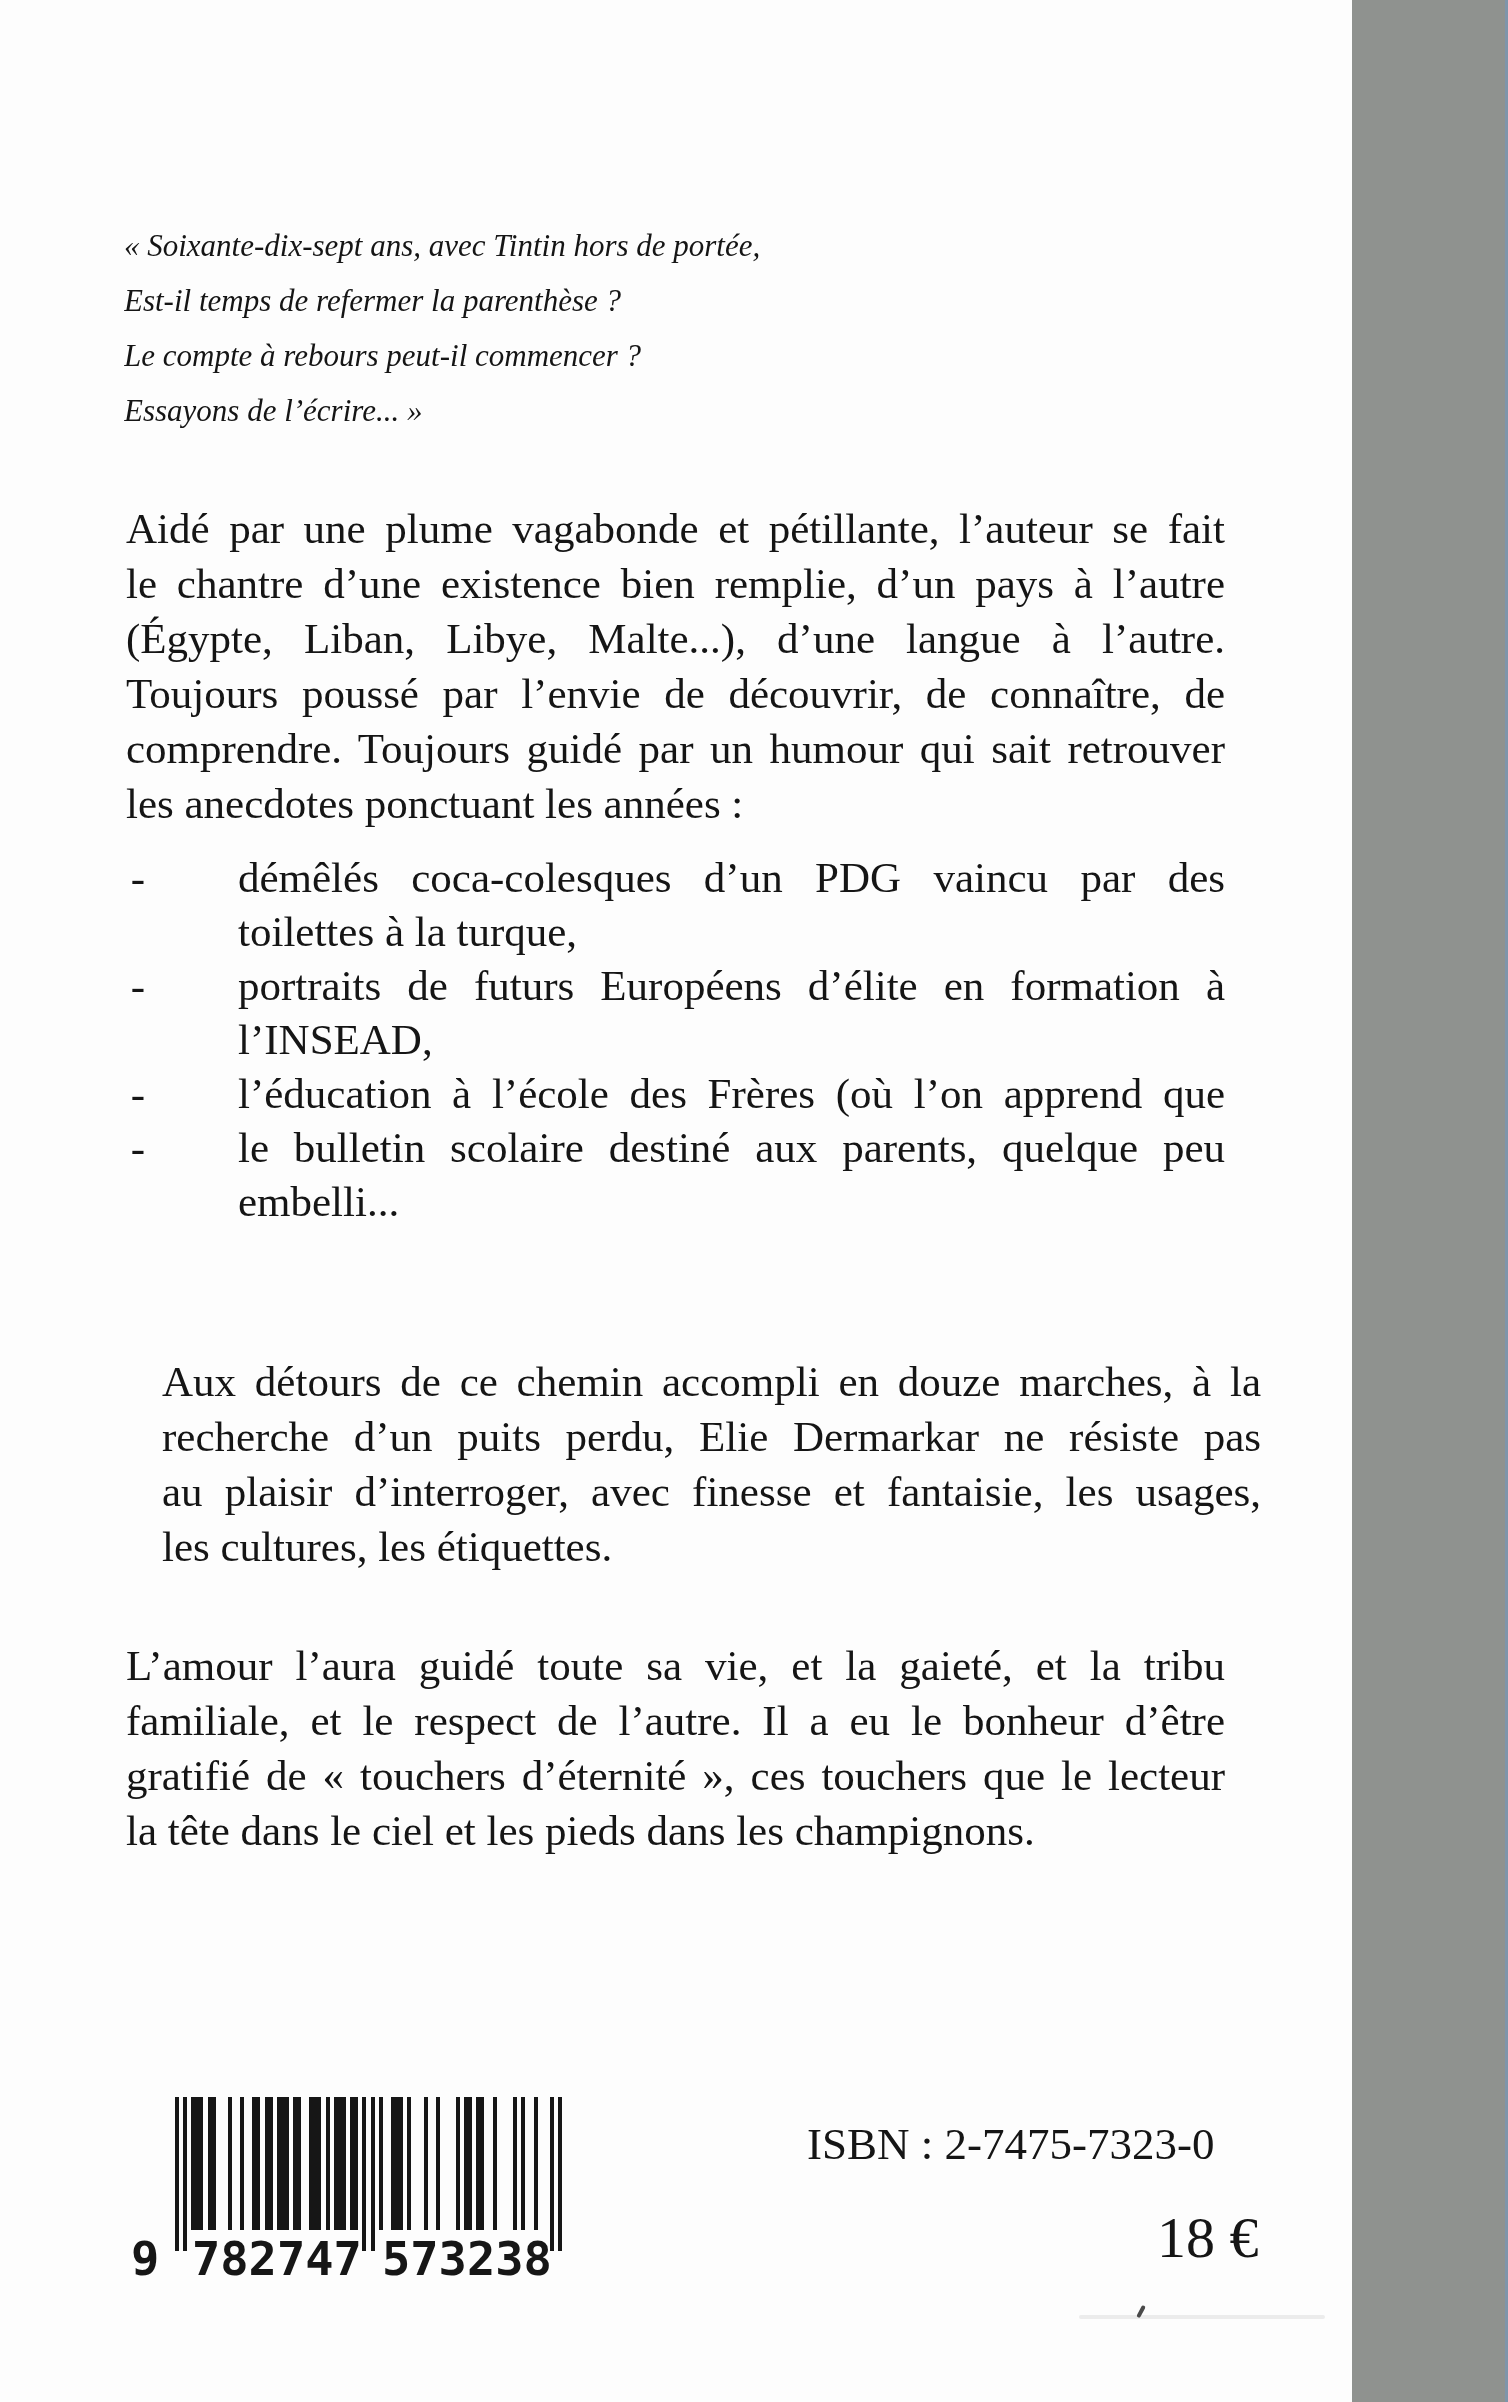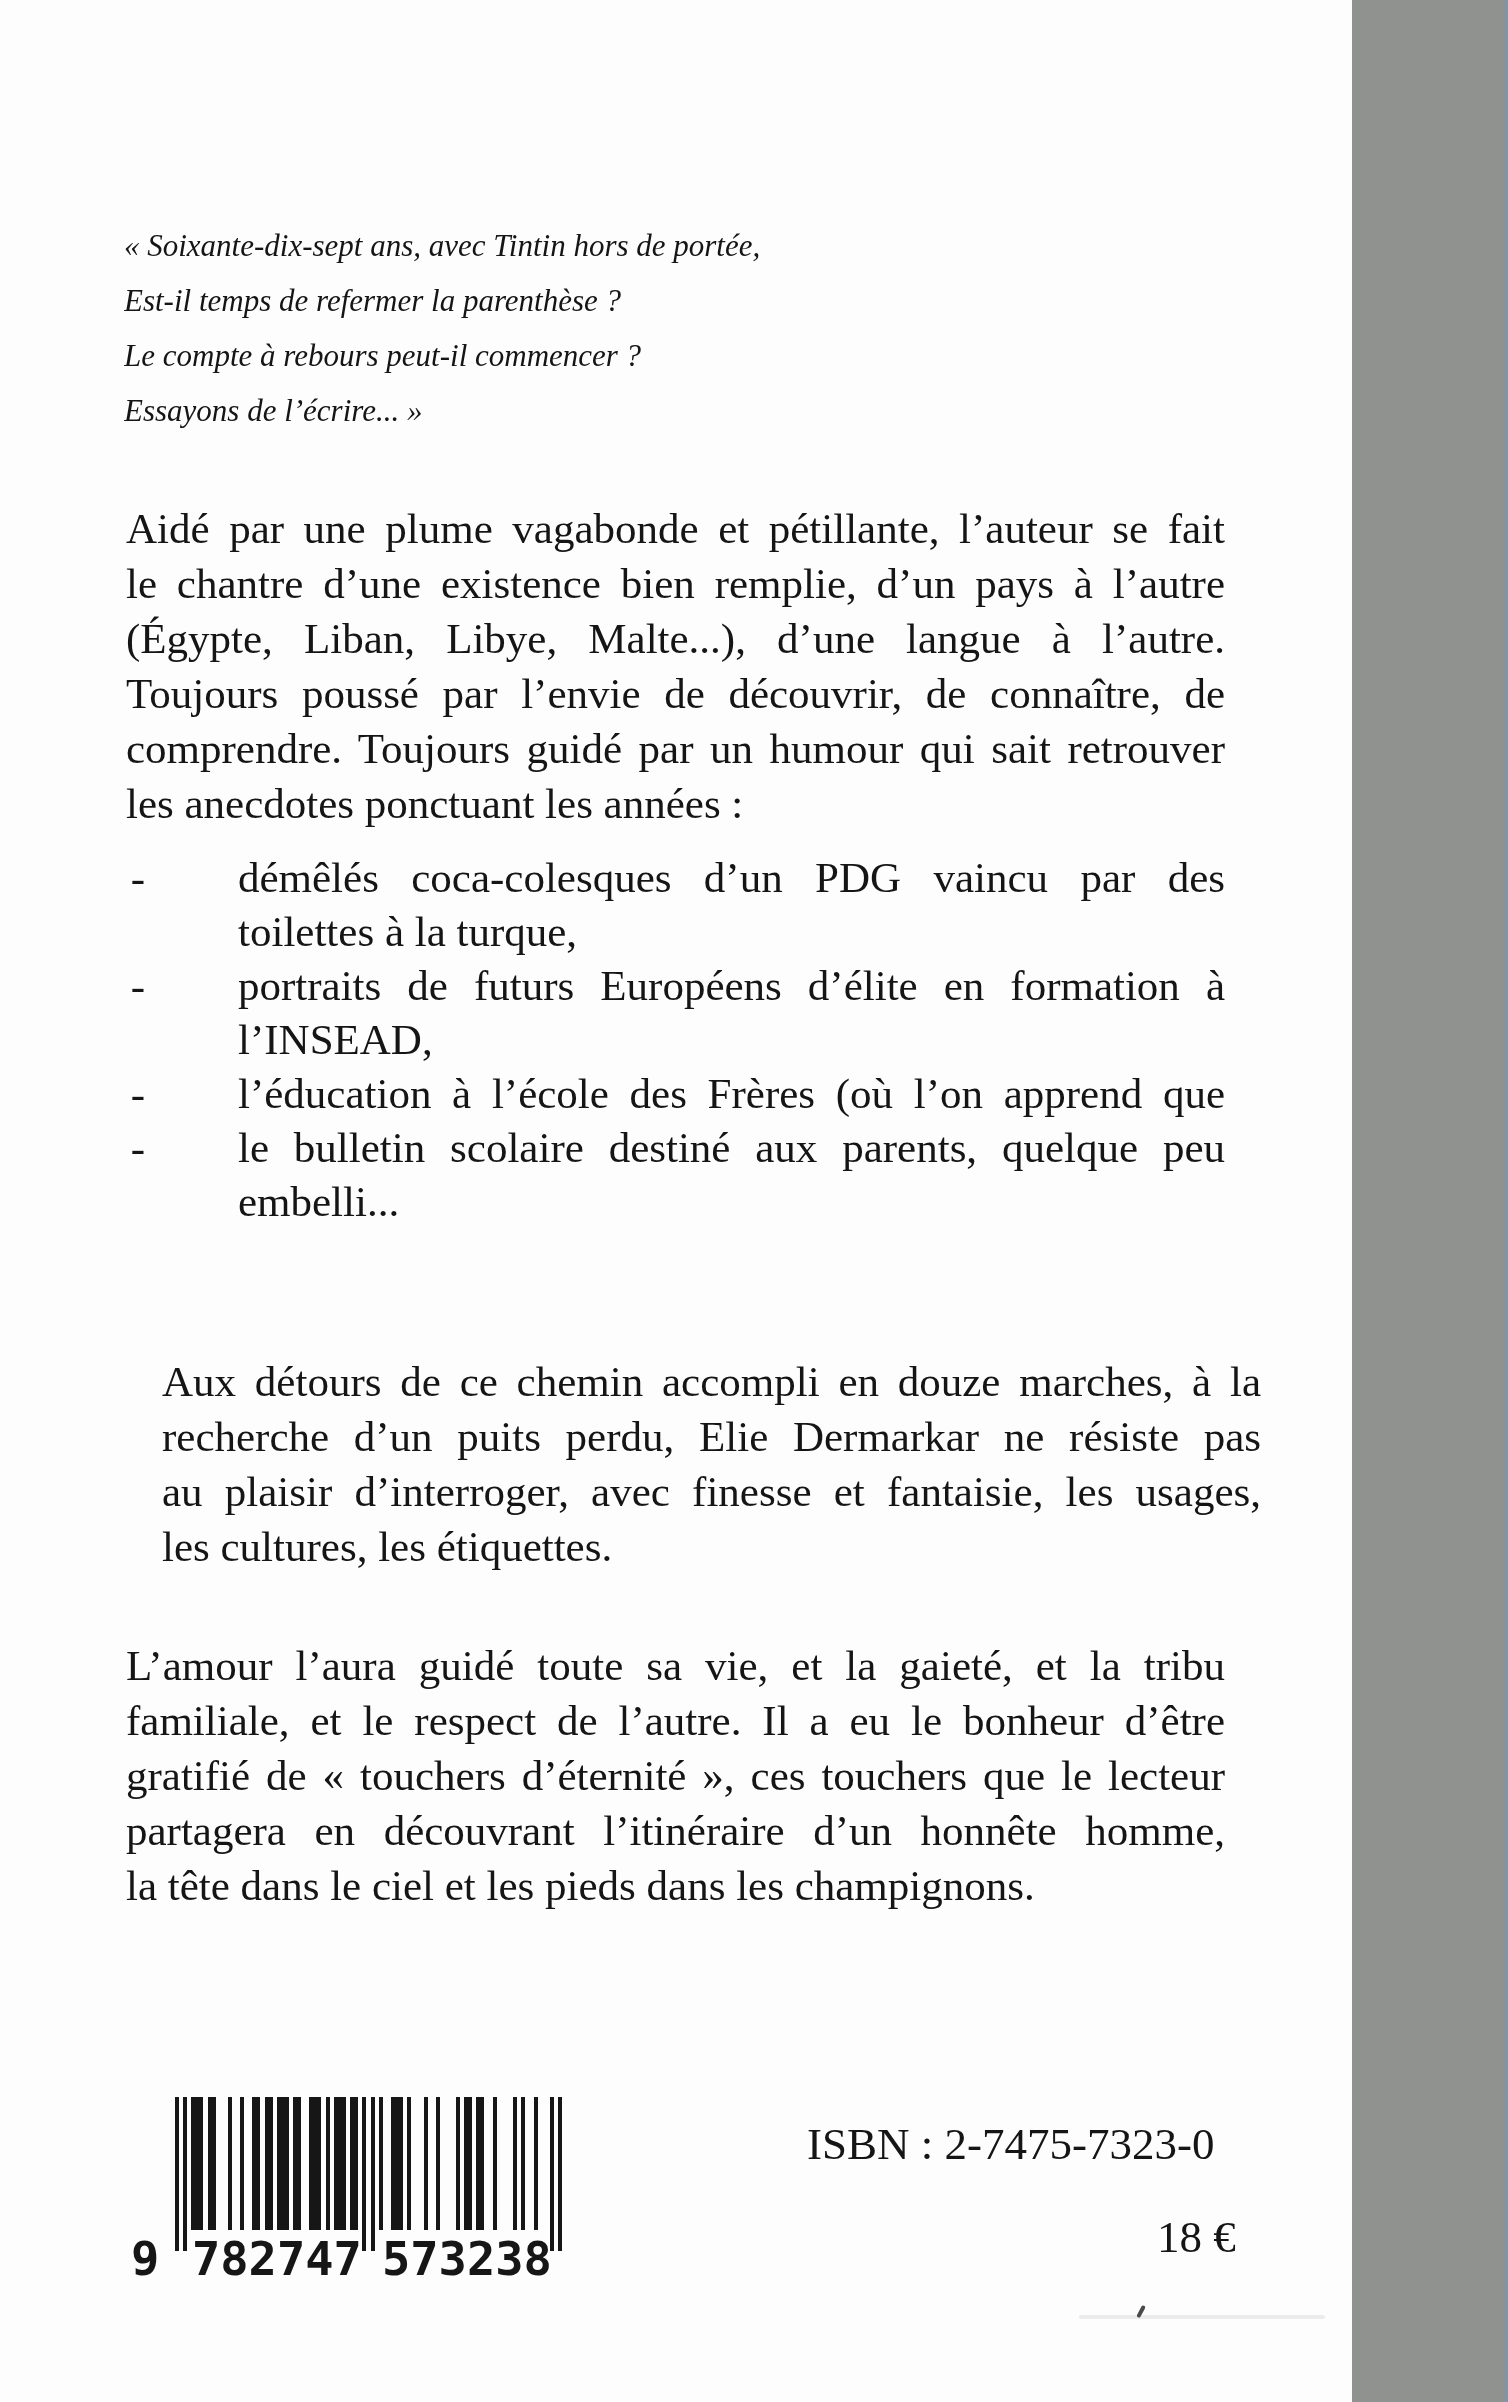--- a/index.html
+++ b/index.html
@@ -57,21 +57,21 @@
   }
   .bc-first{left:0;}
   .bc-left{left:61px;}
   .bc-right{left:251px;}
   .isbn{
     position:absolute;left:807px;top:2118px;
     font-size:45px;line-height:53px;white-space:nowrap;
   }
   .price{
     position:absolute;left:1157px;top:2211px;
-    font-size:45px;line-height:53px;white-space:nowrap;
+    font-size:58px;line-height:53px;white-space:nowrap;
   }
   .smudge{
     position:absolute;left:1079px;top:2315px;width:246px;height:3.8px;
     background:#ececec;border-radius:1.9px;
   }
   .tick{
     position:absolute;left:1139px;top:2305px;width:3.8px;height:13.2px;
     background:#4a4a4a;transform:rotate(28deg);border-radius:1.9px;
   }
 </style>
@@ -125,21 +125,20 @@
       <div class="tline jline">Aux détours de ce chemin accompli en douze marches, à la</div>
       <div class="tline jline">recherche d’un puits perdu, Elie Dermarkar ne résiste pas</div>
       <div class="tline jline">au plaisir d’interroger, avec finesse et fantaisie, les usages,</div>
       <div class="tline jline last">les cultures, les étiquettes.</div>
     </div>
 
   <div class="para p3">
       <div class="tline jline">L’amour l’aura guidé toute sa vie, et la gaieté, et la tribu</div>
       <div class="tline jline">familiale, et le respect de l’autre. Il a eu le bonheur d’être</div>
       <div class="tline jline">gratifié de « touchers d’éternité », ces touchers que le lecteur</div>
-      <div class="tline jline">partagera en découvrant l’itinéraire d’un honnête homme,</div>
       <div class="tline jline last">la tête dans le ciel et les pieds dans les champignons.</div>
     </div>
 
   <div class="barcode">
     <div class="bars">
         <div class="bar long" style="left: 0px; width: 4.1px;"></div>
         <div class="bar long" style="left: 8.1px; width: 4.1px;"></div>
         <div class="bar" style="left: 16.3px; width: 12.2px;"></div>
         <div class="bar" style="left: 33px; width: 8.1px;"></div>
         <div class="bar" style="left: 53px; width: 4.1px;"></div>

